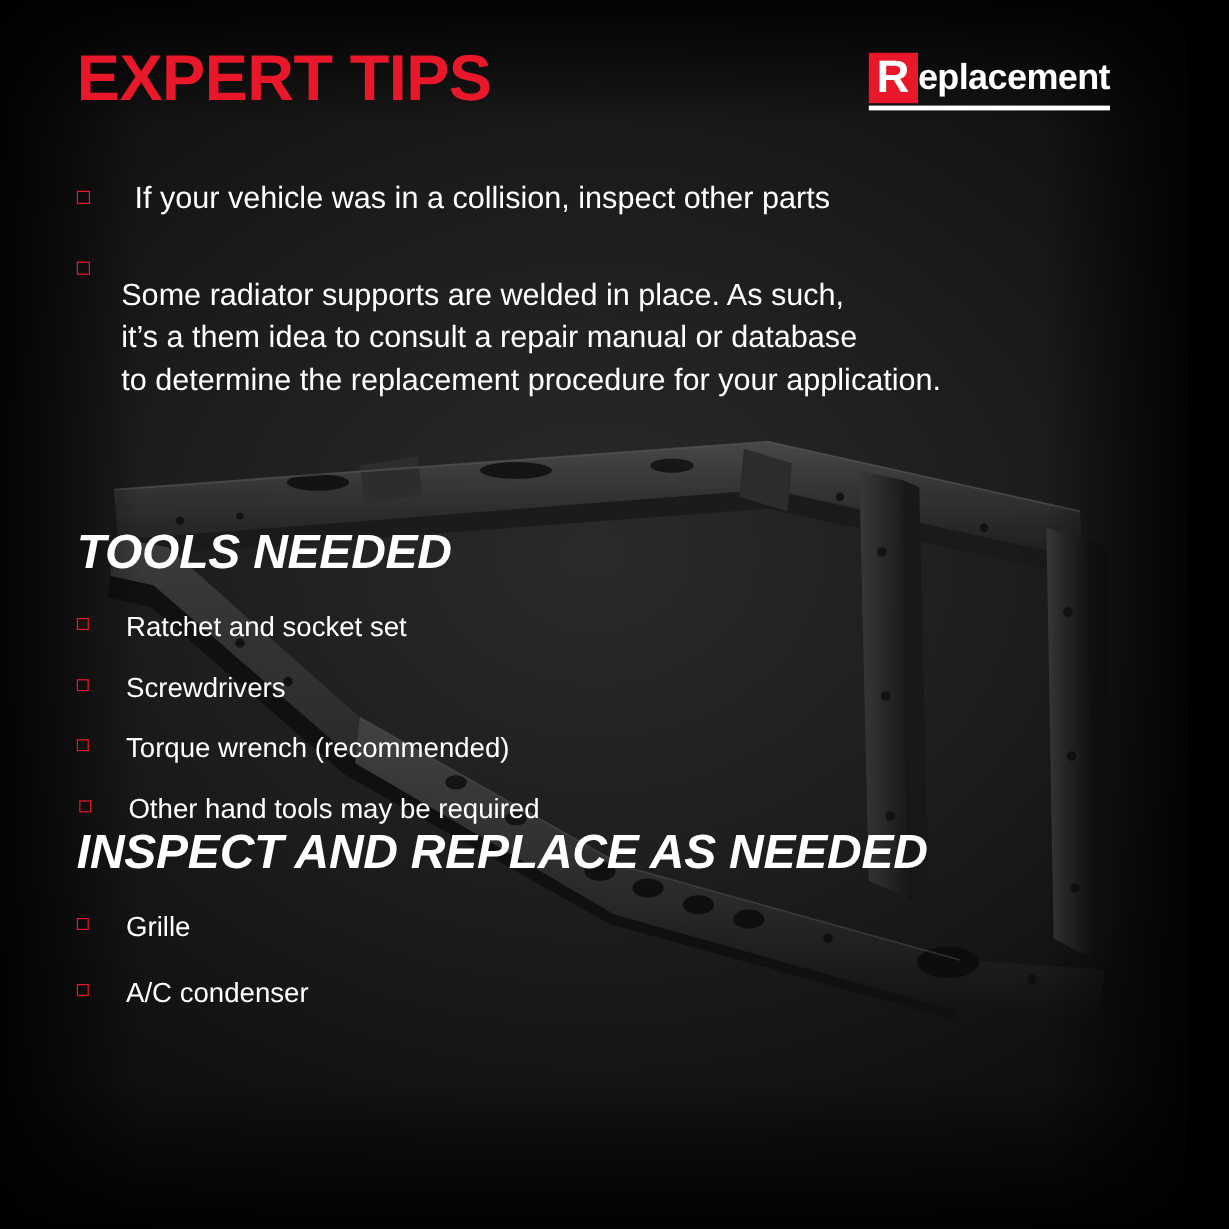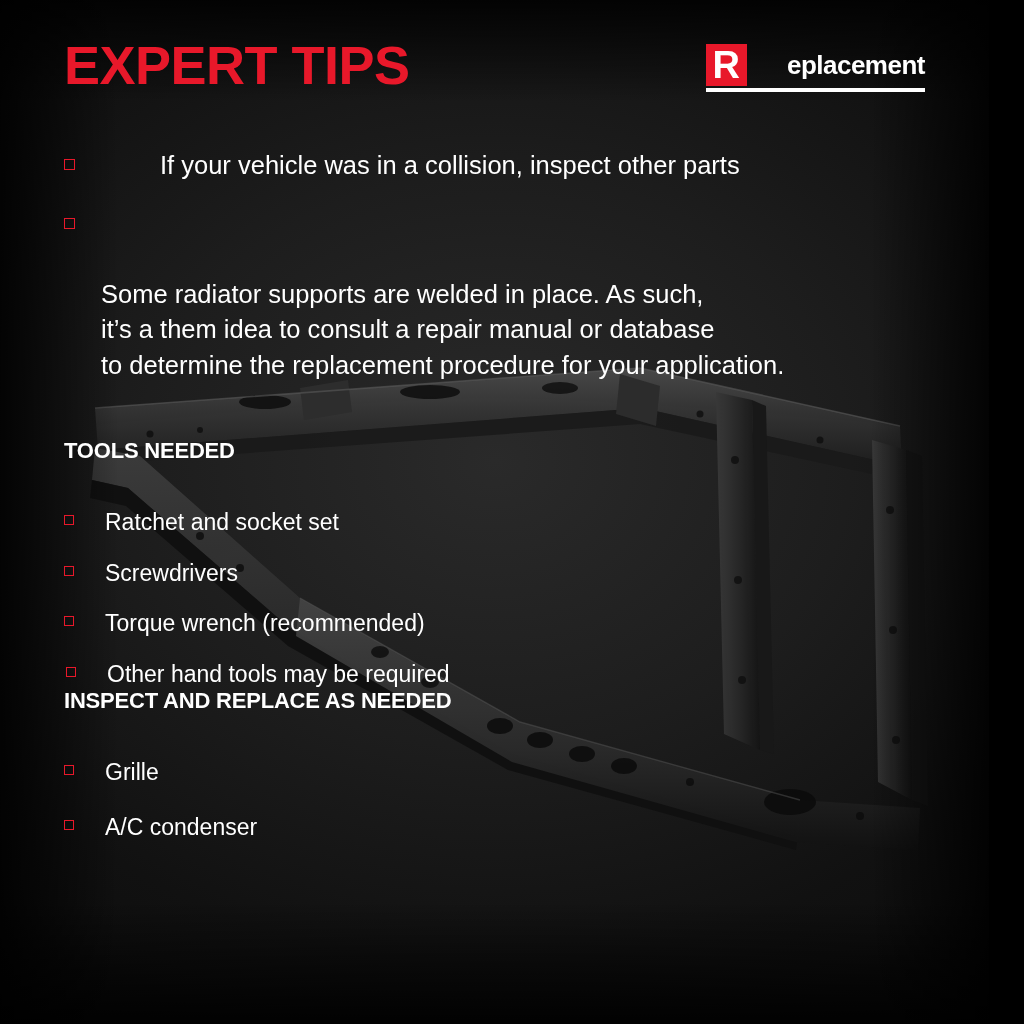--- a/index.html
+++ b/index.html
@@ -92,41 +92,39 @@
     color: #ffffff;
     font-size: 38px;
     font-weight: bold;
     line-height: 42px;
     padding: 0 7px 0 6px;
   }
 
   .brand-rest {
     display: inline-block;
     color: #ffffff;
-    font-size: 26px;
+    font-size: 30px;
     font-weight: bold;
     line-height: 42px;
     letter-spacing: -0.5px;
     padding-left: 0;
-    margin-left: 40px;
   }
 
   
   .intro {
     position: absolute;
     top: 148px;
     left: 64px;
     right: 60px;
   }
 
   .bullet-row {
     display: flex;
     align-items: flex-start;
     margin-bottom: 14px;
-    gap: 48px;
   }
 
   .sq {
     flex: none;
     width: 11px;
     height: 11px;
     border: 1.6px solid #e8182a;
     margin-top: 11px;
     margin-right: 0;
   }
@@ -136,24 +134,25 @@
     font-size: 25.5px;
     line-height: 1.38;
     margin-left: 37px;
   }
 
   .bullet-text span { display: block; white-space: nowrap; }
 
   
   .section-heading {
     color: #ffffff;
-    font-size: 22px;
+    font-size: 40px;
     font-weight: bold;
     letter-spacing: -0.2px;
     text-transform: uppercase;
+    font-style: italic;
   }
 
   #tools-heading { position: absolute; top: 438px; left: 64px; }
   #inspect-heading { position: absolute; top: 688px; left: 64px; }
 
   
   .tools {
     position: absolute;
     top: 506px;
     left: 64px;

